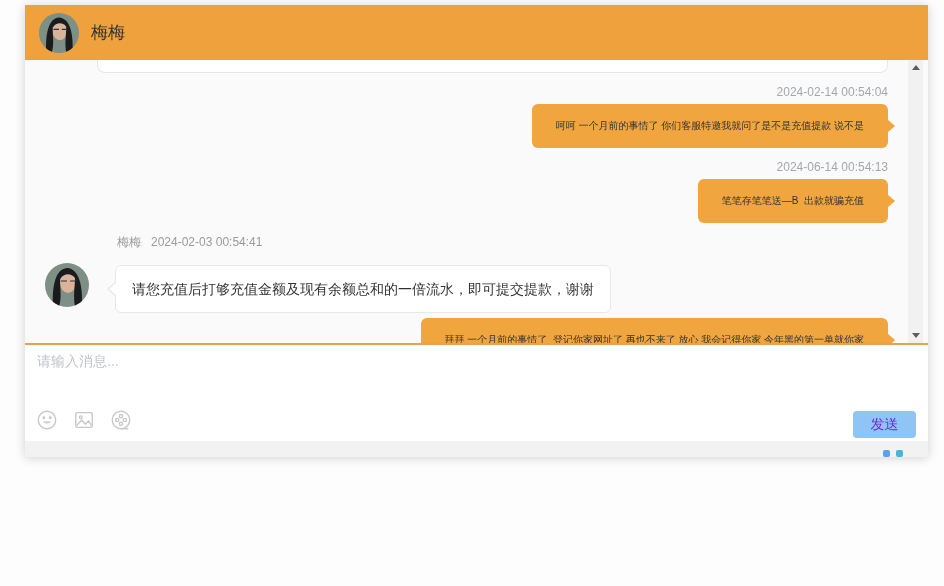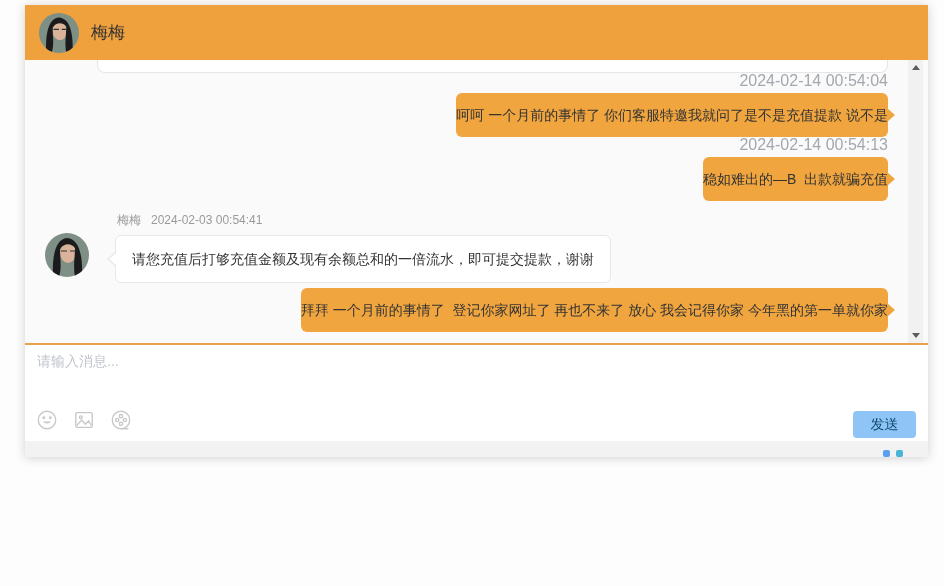--- a/index.html
+++ b/index.html
@@ -18,31 +18,31 @@
   
   .chat { position:relative; flex:1 1 auto; background:#fafafa; overflow:hidden; }
   .chat-inner { position:absolute; left:0; top:0; right:21px; bottom:0; padding:0 19px 0 20px; overflow:hidden; }
 
   .partial-bubble { margin-left:52px; height:13px; background:#fff; border:1px solid #e6e6e6;
     border-top:none; border-radius:0 0 8px 8px; }
 
   .welcome { margin:17px 10px 0 10px; color:#E8403D; font-size:14px; line-height:21px; }
   .welcome b { font-weight:bold; }
 
-  .ts-row { margin-top:1px; font-size:16px; color:#a3a8ae; text-align:right; line-height:14px; }
+  .ts-row { margin-top:12px; font-size:12px; color:#a3a8ae; text-align:right; line-height:14px; }
   .name-row { margin-top:12px; font-size:12px; color:#9a9a9a; text-align:left; line-height:14px; padding-left:72px; }
   .name-row .sender { margin-right:10px; }
 
   .msg-out { display:flex; justify-content:flex-end; margin-top:5px; }
   .bubble-out { position:relative; max-width:640px; background:#F0A53F; color:#333;
-    border-radius:6px; padding:13px 0; font-size:14px; line-height:18px; white-space:pre-wrap; }
+    border-radius:6px; padding:13px 24px; font-size:10px; line-height:18px; white-space:pre-wrap; }
   .bubble-out::after { content:""; position:absolute; right:-7px; top:50%; margin-top:-7px;
     border-top:7px solid transparent; border-bottom:7px solid transparent; border-left:8px solid #F0A53F; }
 
-  .msg-in { display:flex; align-items:flex-start; margin-top:8px; }
+  .msg-in { display:flex; align-items:flex-start; margin-top:16px; }
   .msg-in .avatar { width:44px; height:44px; margin-top:-2px; }
   .bubble-in { position:relative; margin-left:26px; max-width:560px; background:#fff; color:#333;
     border:1px solid #e8e8e8; border-radius:6px; padding:14px 16px; font-size:14px; line-height:18px; white-space:pre-wrap; }
   .bubble-in::before { content:""; position:absolute; left:-9px; top:50%; margin-top:-8px;
     border-top:8px solid transparent; border-bottom:8px solid transparent; border-right:9px solid #e8e8e8; }
   .bubble-in::after { content:""; position:absolute; left:-7px; top:50%; margin-top:-7px;
     border-top:7px solid transparent; border-bottom:7px solid transparent; border-right:8px solid #fff; }
 
   
   .scrollbar { position:absolute; top:0; right:5px; width:15px; bottom:0; background:#f1f1f1; }
@@ -53,21 +53,21 @@
   .sb-thumb { position:absolute; left:1px; width:13px; top:286px; height:110px; background:#c1c1c1; }
 
   
   .composer { position:relative; flex:0 0 98px; background:#fff; border-top:2px solid #E9A24B; }
   .composer textarea { position:absolute; left:12px; top:8px; width:700px; height:48px; border:none; outline:none;
     resize:none; font-family:inherit; font-size:14px; color:#333; background:transparent; }
   .composer textarea::placeholder { color:#c0c4cc; }
   .tool-row { position:absolute; left:11px; bottom:10px; display:flex; gap:15px; }
   .tool { width:22px; height:22px; cursor:pointer; }
   .tool svg { width:22px; height:22px; stroke:#c8c8c8; fill:none; stroke-width:1.5; }
-  .send-btn { position:absolute; right:12px; bottom:3px; width:63px; height:27px; background:#8EC5F6; color:#0c4a6e;
+  .send-btn { position:absolute; right:12px; bottom:3px; width:63px; height:27px; background:#8EC5F6; color:#6d28d9;
     border:none; border-radius:4px; font-size:14px; font-family:inherit; cursor:pointer; }
 
   
   .footer { flex:0 0 16px; background:#f2f2f2; position:relative; }
   .f-mark { position:absolute; top:9px; width:7px; height:7px; border-radius:2px; }
   .f-mark1 { left:858px; background:#5a9ff0; }
   .f-mark2 { left:871px; background:#49b3d8; }
 </style>
 </head>
 <body>
@@ -98,23 +98,23 @@
     <div class="chat-inner">
 
       <div class="partial-bubble"></div>
 
 
       <div class="ts-row">2024-02-14 00:54:04</div>
       <div class="msg-out">
         <div class="bubble-out">呵呵 一个月前的事情了 你们客服特邀我就问了是不是充值提款 说不是</div>
       </div>
 
-      <div class="ts-row">2024-02-14 00:54:13</div>
+      <div class="ts-row">2024-06-14 00:54:13</div>
       <div class="msg-out">
-        <div class="bubble-out">稳如难出的—B  出款就骗充值</div>
+        <div class="bubble-out">笔笔存笔笔送—B  出款就骗充值</div>
       </div>
 
       <div class="name-row">
         <span class="sender">梅梅</span><span>2024-02-03 00:54:41</span>
       </div>
       <div class="msg-in">
         <span class="avatar">
           <svg viewBox="0 0 44 44" width="44" height="44">
               <use href="#avatar-art"></use>
             </svg>

